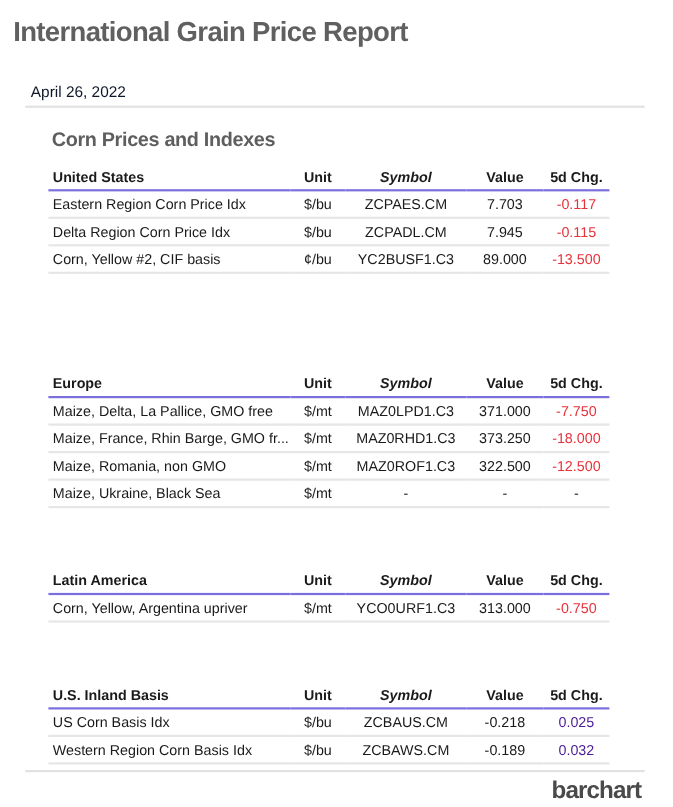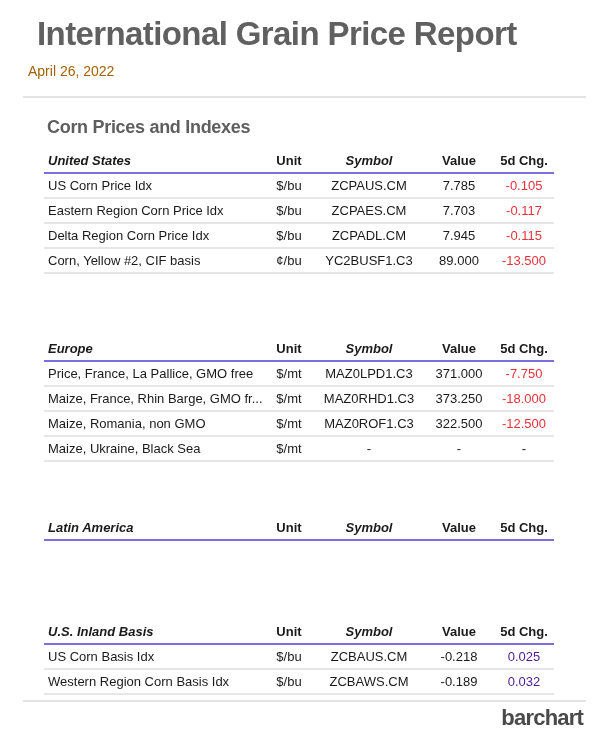--- a/index.html
+++ b/index.html
@@ -2,27 +2,27 @@
 <html><head>
 <meta charset="utf-8">
 <style>
   * { box-sizing: border-box; margin: 0; padding: 0; }
   body {
     width: 612px; height: 734px; background: #ffffff;
     font-family: "Liberation Sans", "DejaVu Sans", sans-serif;
     color: #1a1a1a; position: relative; overflow: hidden;
   }
   .title {
-    position: absolute; left: 37px; top: 15px;
-    font-size: 33px; font-weight: bold; color: #606060;
+    position: absolute; left: 12px; top: 15px;
+    font-size: 25px; font-weight: bold; color: #606060;
     letter-spacing: -0.6px;
   }
   .date {
-    position: absolute; left: 28px; top: 63px;
-    font-size: 14px; color: #a16207;
+    position: absolute; left: 28px; top: 75px;
+    font-size: 14px; color: #0f172a;
   }
   .divider {
     position: absolute; left: 23px; width: 563px; height: 2px; background: #e2e2e2;
   }
   .section-title {
     position: absolute; left: 47px; top: 117px;
     font-size: 18px; font-weight: bold; color: #5e5e5e; letter-spacing: -0.3px;
   }
   table {
     position: absolute; left: 44px; width: 510px;
@@ -32,21 +32,21 @@
     font-weight: bold; height: 25px; text-align: center;
     border-bottom: 2px solid #7b6fe0; color: #1a1a1a;
     padding: 0; vertical-align: middle;
   }
   th.name { text-align: left; padding-left: 4px; }
   td {
     height: 25px; border-bottom: 2px solid #e6e6e6; text-align: center;
     padding: 0; vertical-align: middle; color: #1a1a1a; white-space: nowrap;
   }
   td.name { text-align: left; padding-left: 4px; }
-  .c-name { width: 220px; font-style: italic; }
+  .c-name { width: 220px; }
   .c-unit { width: 50px; }
   .c-sym { width: 110px; font-style: italic; }
   .c-val { width: 70px; }
   .c-chg { width: 60px; }
   .neg { color: #e8323c; }
   .pos { color: #4c1d95; }
   .logo {
     position: absolute; right: 29px; top: 705px;
     font-size: 22px; font-weight: bold; color: #4a4a4a; letter-spacing: -0.8px;
   }
@@ -64,27 +64,20 @@
       <thead>
         <tr>
           <th class="name c-name">United States</th>
           <th class="c-unit">Unit</th>
           <th class="c-sym">Symbol</th>
           <th class="c-val">Value</th>
           <th class="c-chg">5d Chg.</th>
         </tr>
       </thead>
       <tbody>
-        <tr>
-          <td class="name">US Corn Price Idx</td>
-          <td>$/bu</td>
-          <td>ZCPAUS.CM</td>
-          <td>7.785</td>
-          <td class="neg">-0.105</td>
-        </tr>
         <tr>
           <td class="name">Eastern Region Corn Price Idx</td>
           <td>$/bu</td>
           <td>ZCPAES.CM</td>
           <td>7.703</td>
           <td class="neg">-0.117</td>
         </tr>
         <tr>
           <td class="name">Delta Region Corn Price Idx</td>
           <td>$/bu</td>
@@ -106,21 +99,21 @@
         <tr>
           <th class="name c-name">Europe</th>
           <th class="c-unit">Unit</th>
           <th class="c-sym">Symbol</th>
           <th class="c-val">Value</th>
           <th class="c-chg">5d Chg.</th>
         </tr>
       </thead>
       <tbody>
         <tr>
-          <td class="name">Price, France, La Pallice, GMO free</td>
+          <td class="name">Maize, Delta, La Pallice, GMO free</td>
           <td>$/mt</td>
           <td>MAZ0LPD1.C3</td>
           <td>371.000</td>
           <td class="neg">-7.750</td>
         </tr>
         <tr>
           <td class="name">Maize, France, Rhin Barge, GMO fr...</td>
           <td>$/mt</td>
           <td>MAZ0RHD1.C3</td>
           <td>373.250</td>
@@ -146,20 +139,27 @@
       <thead>
         <tr>
           <th class="name c-name">Latin America</th>
           <th class="c-unit">Unit</th>
           <th class="c-sym">Symbol</th>
           <th class="c-val">Value</th>
           <th class="c-chg">5d Chg.</th>
         </tr>
       </thead>
       <tbody>
+        <tr>
+          <td class="name">Corn, Yellow, Argentina upriver</td>
+          <td>$/mt</td>
+          <td>YCO0URF1.C3</td>
+          <td>313.000</td>
+          <td class="neg">-0.750</td>
+        </tr>
       </tbody>
     </table>
     <table style="top: 619px;">
       <thead>
         <tr>
           <th class="name c-name">U.S. Inland Basis</th>
           <th class="c-unit">Unit</th>
           <th class="c-sym">Symbol</th>
           <th class="c-val">Value</th>
           <th class="c-chg">5d Chg.</th>

